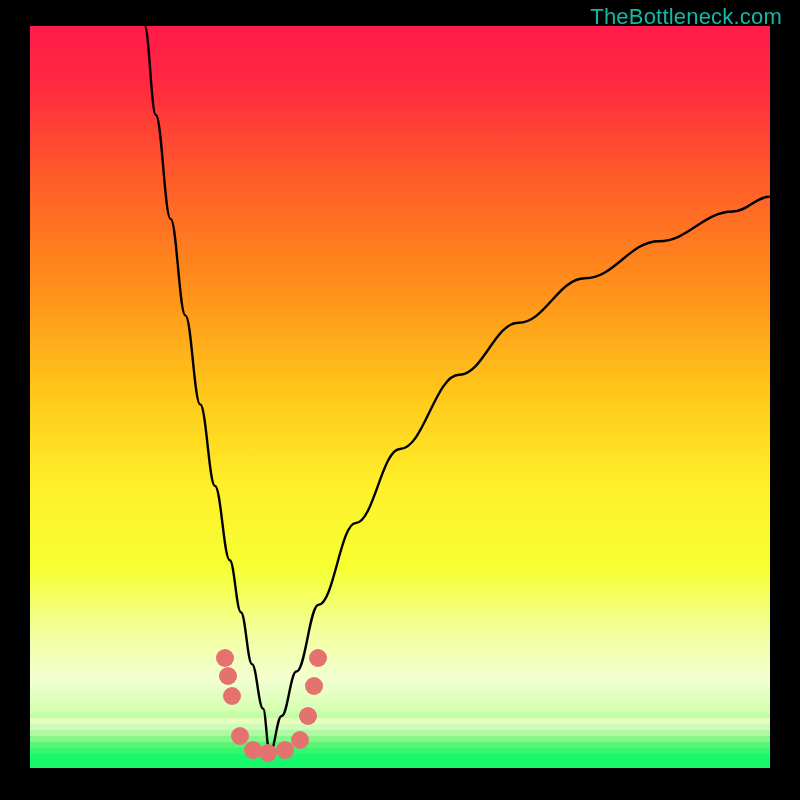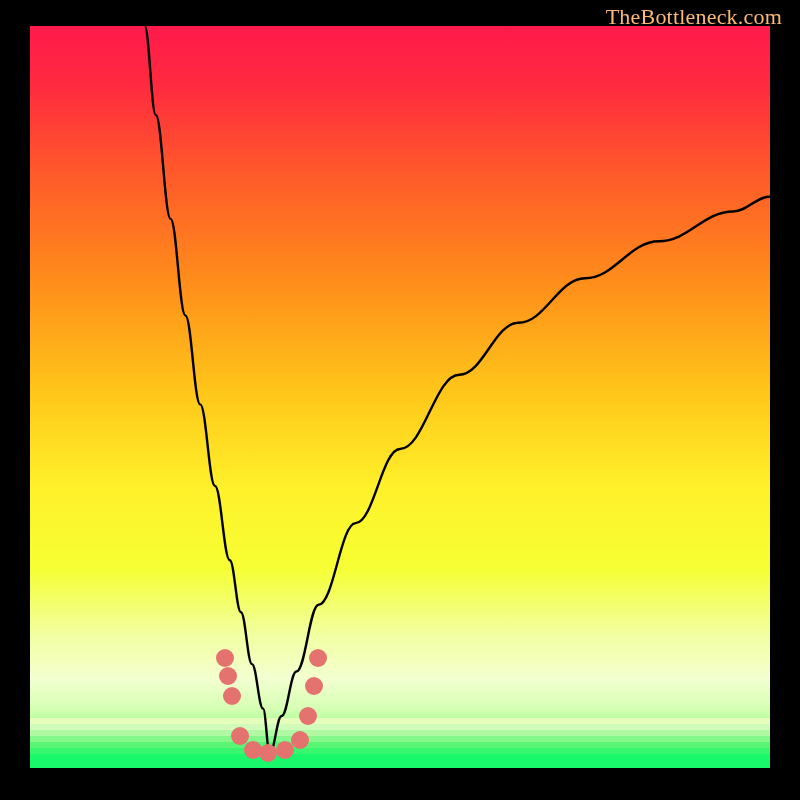--- a/index.html
+++ b/index.html
@@ -13,22 +13,22 @@
   .outer {
     position: relative;
     width: 800px;
     height: 800px;
     background: #000000;
   }
   .watermark {
     position: absolute;
     top: 4px;
     right: 18px;
-    color: #fdba74;
-    font-family: Liberation Serif, serif;
+    color: #14b8a6;
+    font-family: Liberation Sans, sans-serif;
     font-size: 22px;
     font-weight: 400;
     letter-spacing: 0.2px;
     z-index: 10;
   }
   .plot-frame {
     position: absolute;
     left: 30px;
     top: 26px;
     width: 740px;

